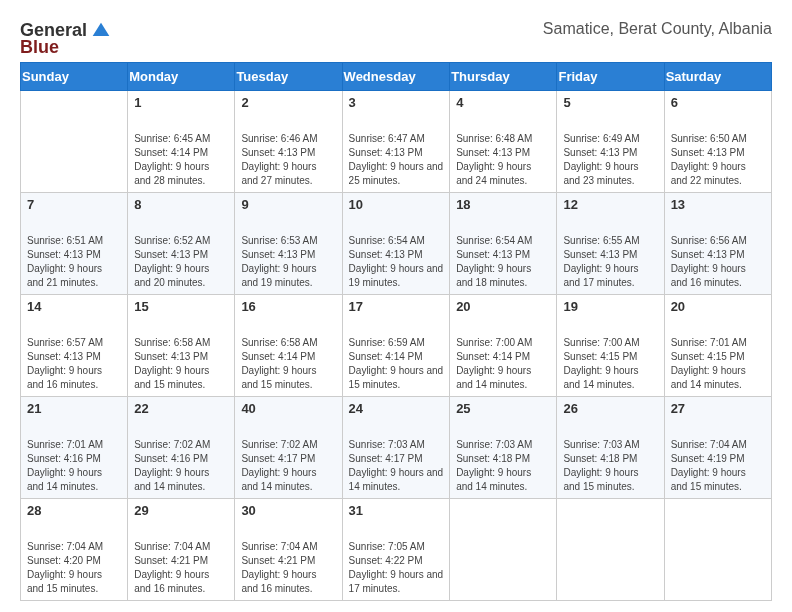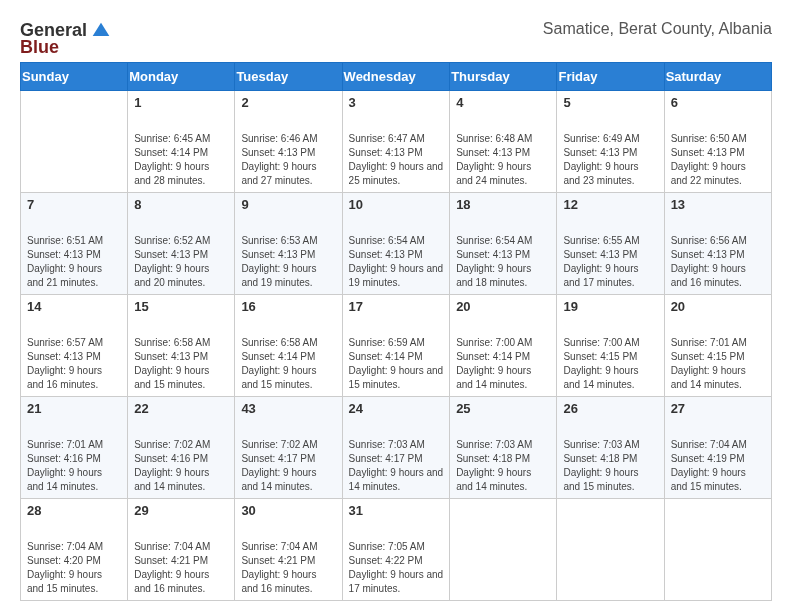--- a/index.html
+++ b/index.html
@@ -218,21 +218,21 @@
       <tr>
         <td>
           <span class="day-number">21</span>
           <div class="day-info">Sunrise: 7:01 AM<br>Sunset: 4:16 PM<br>Daylight: 9 hours and 14 minutes.</div>
         </td>
         <td>
           <span class="day-number">22</span>
           <div class="day-info">Sunrise: 7:02 AM<br>Sunset: 4:16 PM<br>Daylight: 9 hours and 14 minutes.</div>
         </td>
         <td>
-          <span class="day-number">43</span>
+          <span class="day-number">40</span>
           <div class="day-info">Sunrise: 7:02 AM<br>Sunset: 4:17 PM<br>Daylight: 9 hours and 14 minutes.</div>
         </td>
         <td>
           <span class="day-number">24</span>
           <div class="day-info">Sunrise: 7:03 AM<br>Sunset: 4:17 PM<br>Daylight: 9 hours and 14 minutes.</div>
         </td>
         <td>
           <span class="day-number">25</span>
           <div class="day-info">Sunrise: 7:03 AM<br>Sunset: 4:18 PM<br>Daylight: 9 hours and 14 minutes.</div>
         </td>

